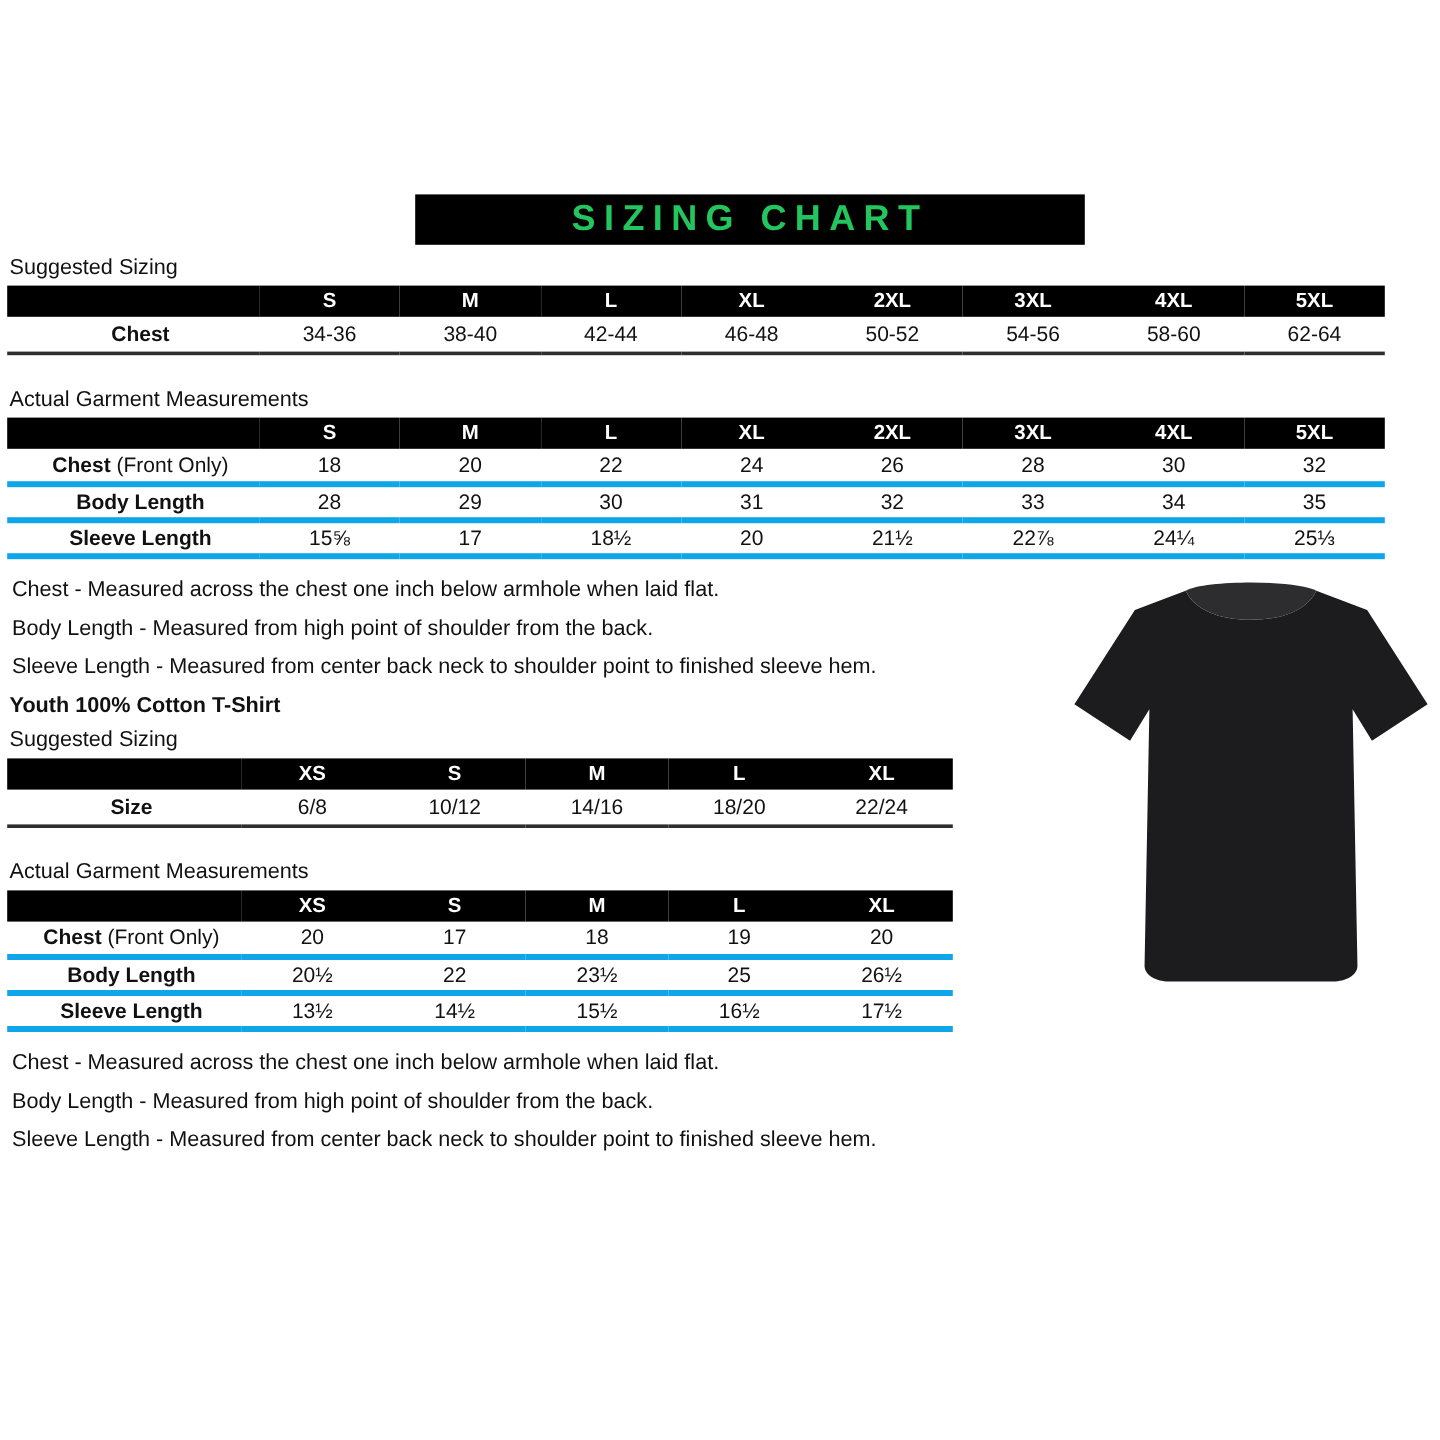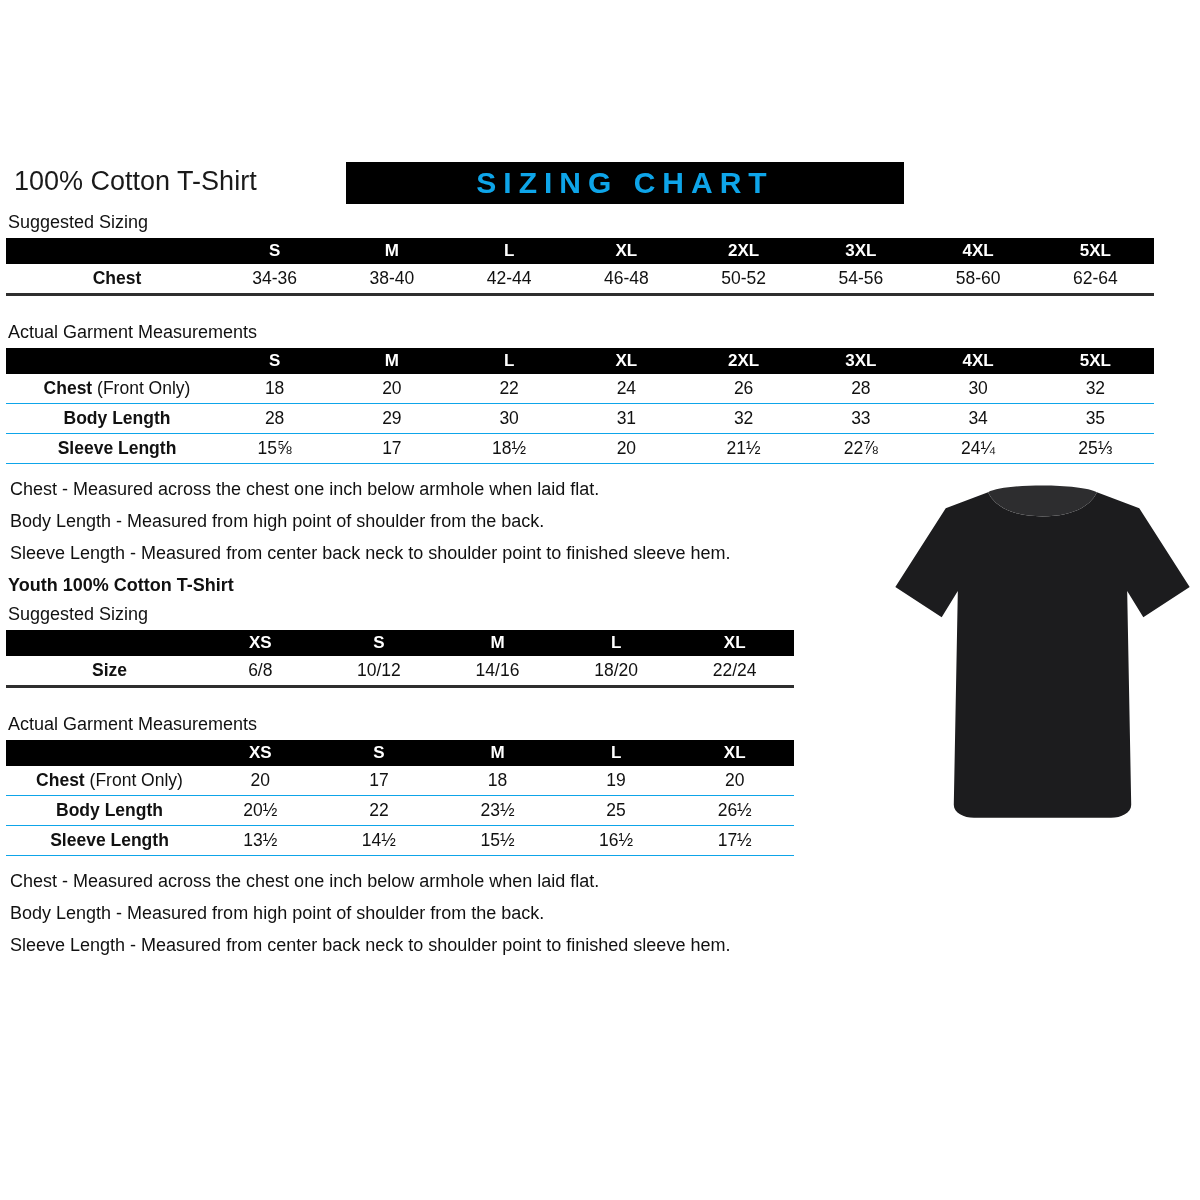--- a/index.html
+++ b/index.html
@@ -9,59 +9,58 @@
     font-family:"Liberation Sans","DejaVu Sans",sans-serif;
     color:#111;
   }
   .page { position:relative; width:1200px; height:1200px; overflow:hidden; background:#fff; }
   .content { position:absolute; left:6px; top:160px; width:1150px; }
 
   .top-row { position:relative; height:48px; margin-bottom:4px; }
   .adult-title { position:absolute; left:8px; top:6px; font-size:27px; font-weight:400; color:#1a1a1a; }
   .banner {
     position:absolute; left:340px; top:2px; width:558px; height:42px;
-    background:#000; color:#0ea5e9; font-weight:bold; font-size:30px;
+    background:#000; color:#22c55e; font-weight:bold; font-size:30px;
     letter-spacing:7px; text-align:center; line-height:42px;
   }
 
   .section-label { font-size:18px; margin:4px 0 5px 2px; color:#111; }
   .gap-top { margin-top:26px; }
 
   table { border-collapse:collapse; table-layout:fixed; }
   .tbl-adult { width:1148px; }
   .tbl-youth { width:788px; }
   th {
     background:#000; color:#fff; font-size:17px; font-weight:bold;
     height:26px; text-align:center; padding:0;
   }
   td { font-size:17.5px; height:30px; text-align:center; vertical-align:middle; padding:0; }
   th.lbl, td.lbl { text-align:center; padding-left:12px; }
   td.lbl { font-weight:bold; }
   .tbl-adult .lbl { width:210px; }
   .tbl-youth .lbl { width:195px; }
   tr.thick td { border-bottom:3px solid #2e2e2e; }
-  tr.thin td  { border-bottom:1px solid #0ea5e9; }
+  tr.thin td  { border-bottom:5px solid #0ea5e9; }
   .reg { font-weight:400; }
 
   .notes { margin-top:15px; }
   .note { font-size:18px; margin:0 0 11px 4px; color:#111; }
 
   .youth-title { font-size:18px; font-weight:bold; margin:10px 0 8px 2px; color:#111; }
 
   .tshirt { position:absolute; left:890px; top:466px; width:305px; height:375px; }
   .tshirt svg { width:100%; height:100%; display:block; }
 </style>
 </head>
 <body>
 
 <div class="page">
   <div class="content">
 
     <div class="top-row">
-      <h1 class="adult-title">100% Cotton T-Shirt</h1>
       <div class="banner">SIZING CHART</div>
     </div>
 
     <div class="section-label">Suggested Sizing</div>
 
     <table class="tbl-adult">
       <thead>
         <tr>
           <th class="lbl"></th>
           <th>S</th>

